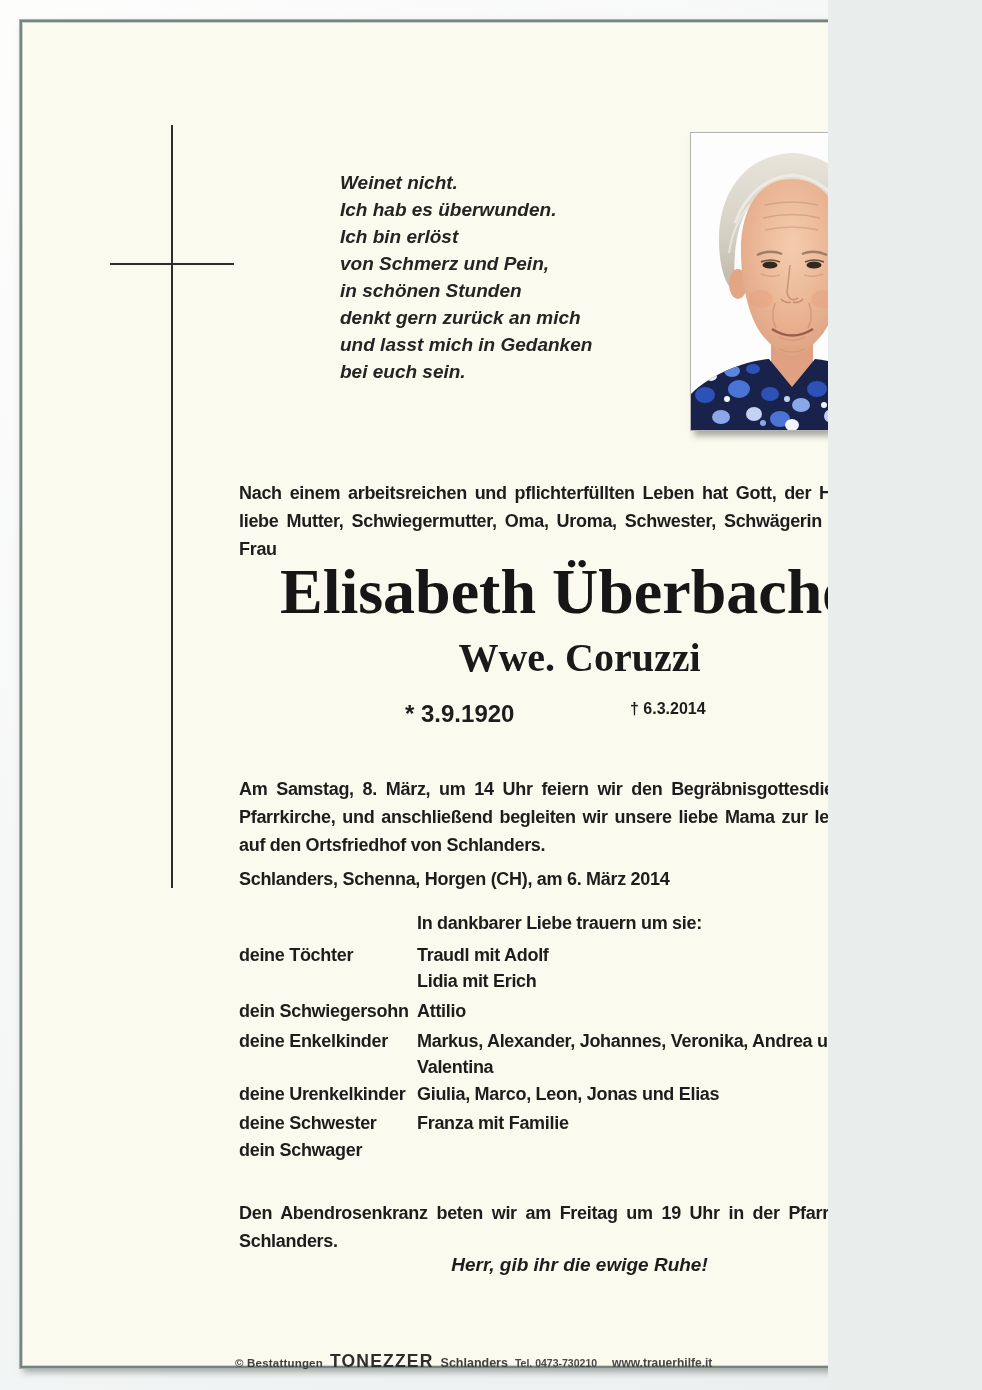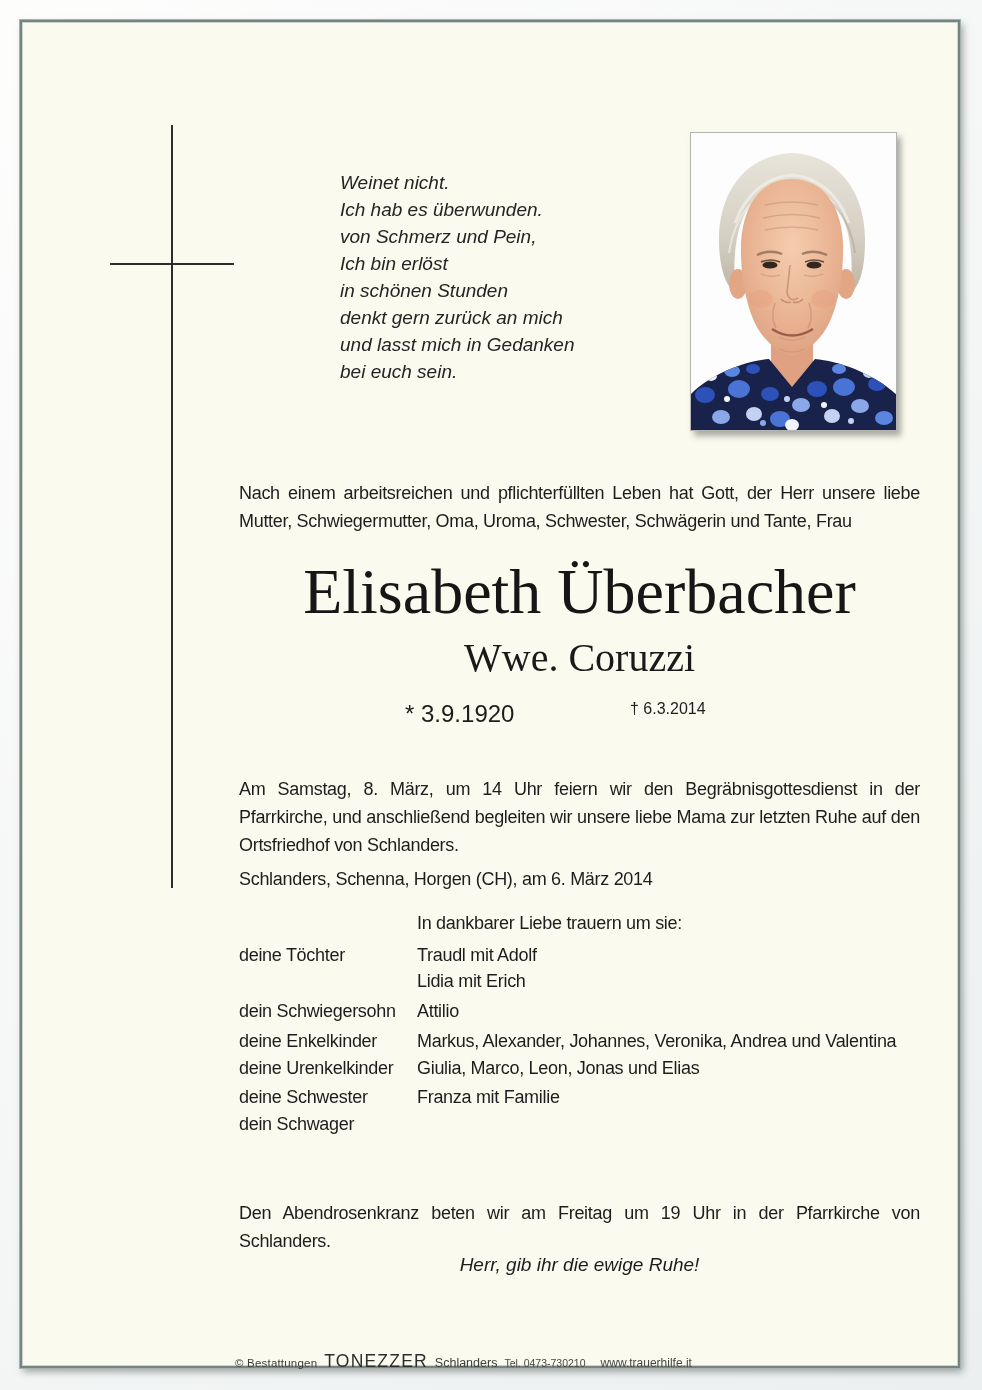--- a/index.html
+++ b/index.html
@@ -1,18 +1,18 @@
 <!DOCTYPE html>
 <html><head>
 <meta charset="utf-8">
 <style>
   html,body{margin:0;padding:0;}
   body{background:#e9edec;font-family:"Liberation Sans",sans-serif;}
-  .page{position:relative;width:982px;height:1390px;overflow:hidden;
-        background:linear-gradient(135deg,#fdfdfc 0%,#f3f6f5 55%,#eceff0 100%);}
+  .page{position:relative;width:828px;height:1390px;overflow:hidden;
+        background:linear-gradient(135deg,#fdfdfc 0%,#f3f6f5 55%,#eceff0 100%);font-weight:bold;}
   .card{position:absolute;left:20px;top:20px;width:936px;height:1344px;
         background:#fbfaee;
         border:2px solid #77837f;
         outline:1px solid #a7b1ae;
         box-shadow: inset 0 0 0 1px #ccd2cf, 3px 4px 7px rgba(90,100,97,.55);}
   .abs{position:absolute;}
   .body-text{font-size:18px;line-height:28px;letter-spacing:-0.3px;color:#1d1d1d;}
   .justify{text-align:justify;}
   .poem-block{left:318px;top:147px;width:330px;
         font-style:italic;font-size:19px;line-height:27px;color:#242424;}
@@ -54,22 +54,22 @@
 
 <div class="page">
   <div class="card">
 
     <div class="abs cross-v"></div>
     <div class="abs cross-h"></div>
 
     <div class="abs poem-block">
       <span class="poem-line">Weinet nicht.</span>
       <span class="poem-line">Ich hab es überwunden.</span>
+      <span class="poem-line">Ich bin erlöst</span>
       <span class="poem-line">von Schmerz und Pein,</span>
-      <span class="poem-line">Ich bin erlöst</span>
       <span class="poem-line">in schönen Stunden</span>
       <span class="poem-line">denkt gern zurück an mich</span>
       <span class="poem-line">und lasst mich in Gedanken</span>
       <span class="poem-line">bei euch sein.</span>
     </div>
 
     <div class="abs photo">
       <svg width="205" height="297" viewBox="0 0 205 297" xmlns="http://www.w3.org/2000/svg">
         <defs>
           <radialGradient id="skin" cx="50%" cy="38%" r="75%">

